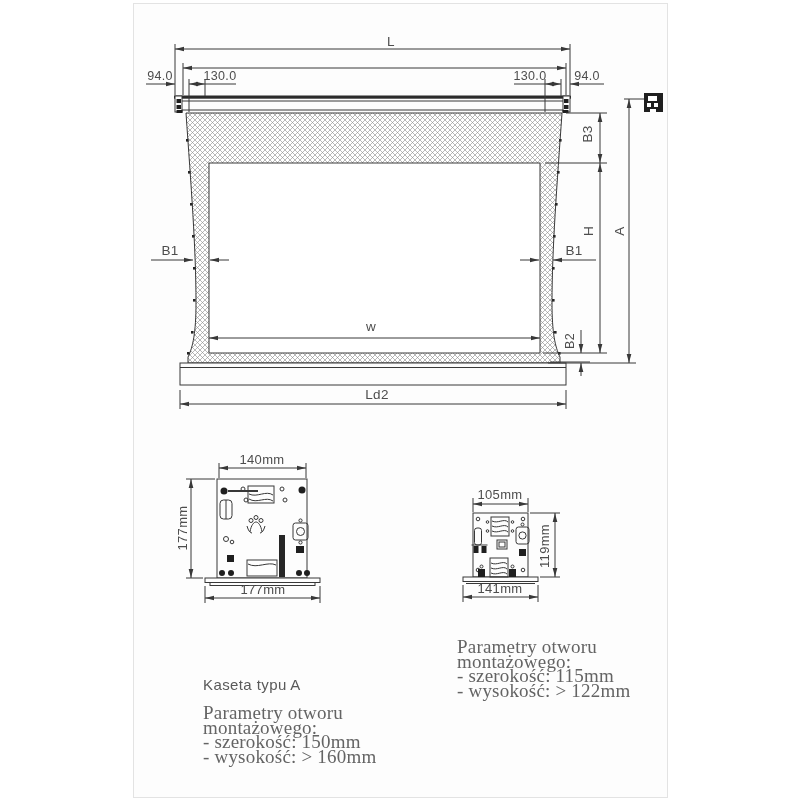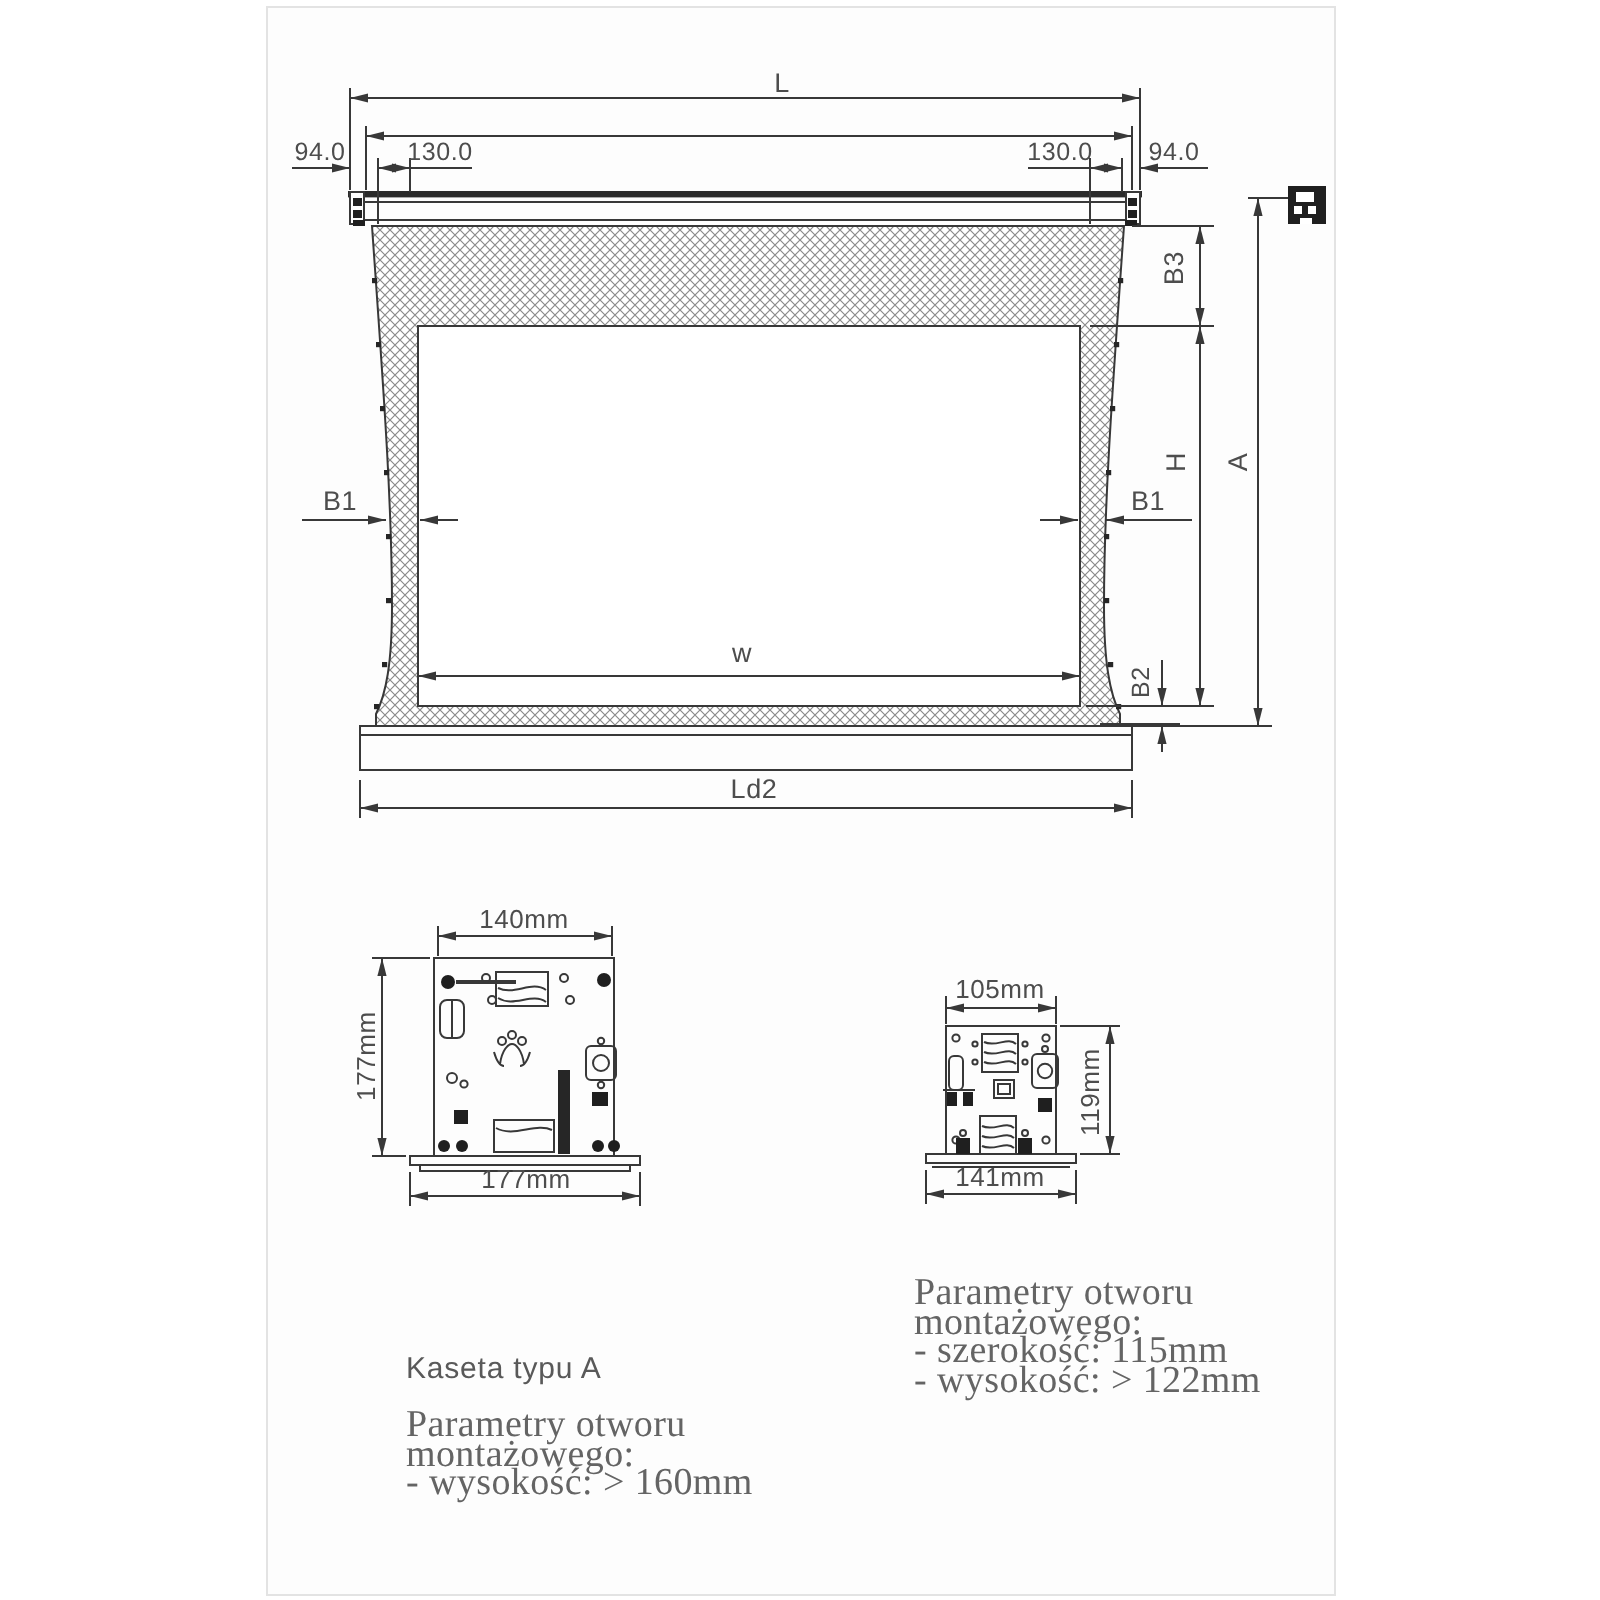--- a/index.html
+++ b/index.html
@@ -290,20 +290,21 @@
     <text class="dim-mm" x="263" y="594">177mm</text>
     <text class="dim-mm" x="500" y="499">105mm</text>
     <text class="dim-mm" x="546" y="546" transform="rotate(-90 546 546)" dominant-baseline="middle">119mm</text>
     <text class="dim-mm" x="500" y="593">141mm</text>
   </g>
 </svg>
 
   <div class="col" style="left:203px;top:676px;">
     <h3>Kaseta typu A</h3>
     <div class="line">Parametry otworu montażowego:</div>
+    <div class="line">- szerokość: 150mm</div>
     <div class="line">- wysokość: &gt; 160mm</div>
   </div>
 
   <div class="col" style="left:457px;top:640px;">
     <div class="line">Parametry otworu montażowego:</div>
     <div class="line">- szerokość: 115mm</div>
     <div class="line">- wysokość: &gt; 122mm</div>
   </div>
 </div>
 

